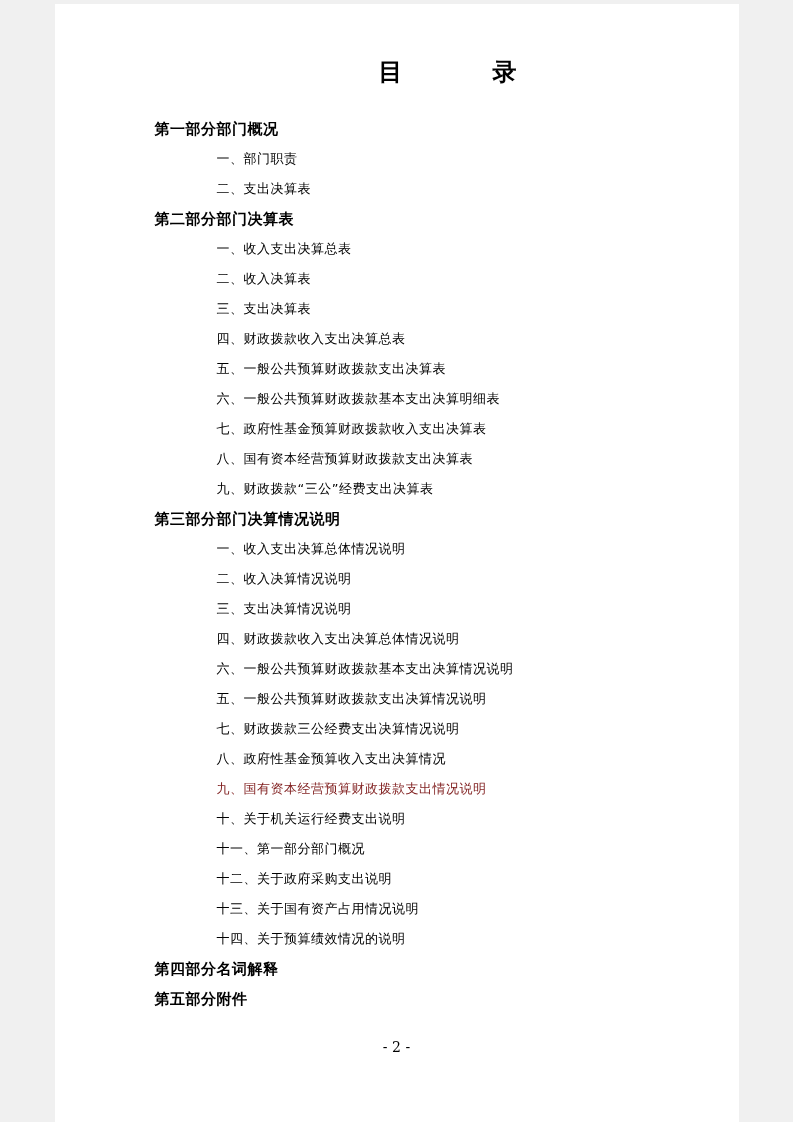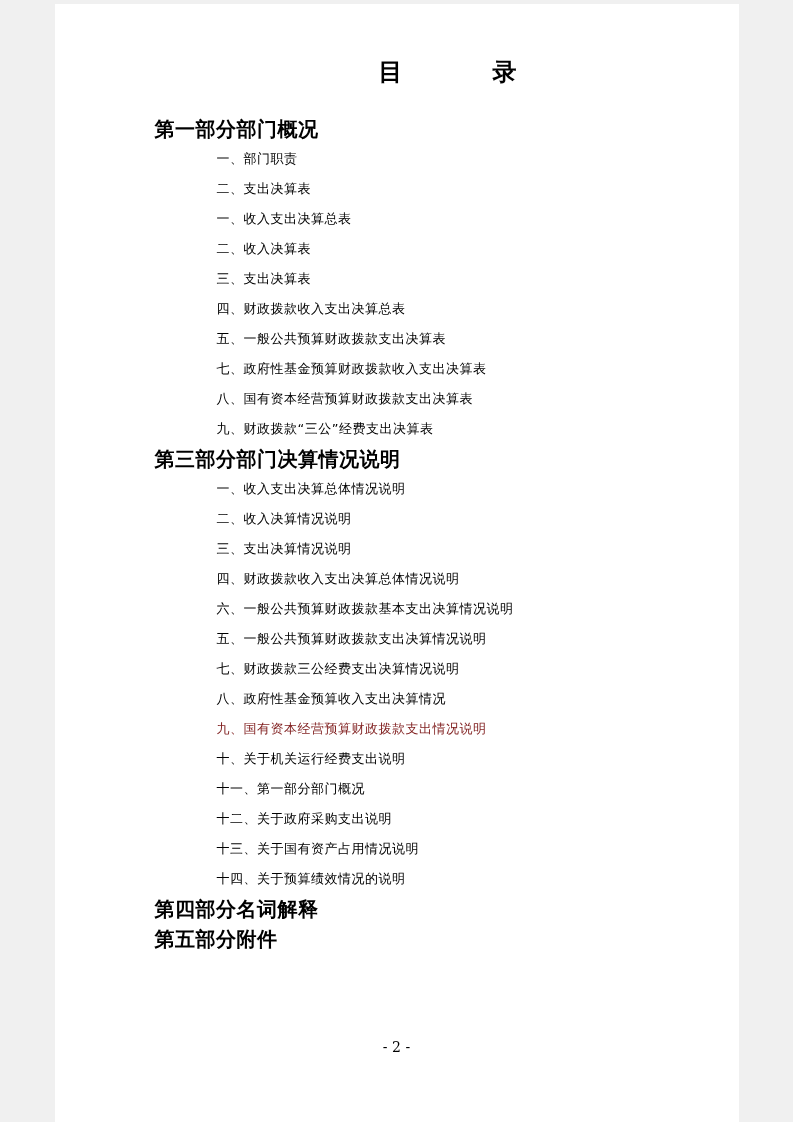--- a/index.html
+++ b/index.html
@@ -32,21 +32,21 @@
     margin-top: 52px;
     margin-bottom: 26px;
     font-family: "DejaVu Serif", "Liberation Serif", serif;
   }
   .toc {
     margin: 0;
     padding: 0;
     list-style: none;
   }
   .toc-part {
-    font-size: 20px;
+    font-size: 15px;
     font-weight: bold;
     line-height: 30px;
     margin: 0;
     padding: 0;
     letter-spacing: 0.5px;
   }
   .toc-item {
     font-size: 13px;
     line-height: 30px;
     margin: 0;
@@ -70,25 +70,27 @@
 </head>
 <body>
 
 <div class="page">
   <div class="content">
     <div class="doc-title">目　　录</div>
     <ul class="toc" id="toc-list">
         <li class="toc-part">第一部分部门概况</li>
         <li class="toc-item">一、部门职责</li>
         <li class="toc-item">二、支出决算表</li>
+        <li class="toc-part">第二部分部门决算表</li>
         <li class="toc-item">一、收入支出决算总表</li>
         <li class="toc-item">二、收入决算表</li>
         <li class="toc-item">三、支出决算表</li>
         <li class="toc-item">四、财政拨款收入支出决算总表</li>
         <li class="toc-item">五、一般公共预算财政拨款支出决算表</li>
+        <li class="toc-item">六、一般公共预算财政拨款基本支出决算明细表</li>
         <li class="toc-item">七、政府性基金预算财政拨款收入支出决算表</li>
         <li class="toc-item">八、国有资本经营预算财政拨款支出决算表</li>
         <li class="toc-item">九、财政拨款“三公”经费支出决算表</li>
         <li class="toc-part">第三部分部门决算情况说明</li>
         <li class="toc-item">一、收入支出决算总体情况说明</li>
         <li class="toc-item">二、收入决算情况说明</li>
         <li class="toc-item">三、支出决算情况说明</li>
         <li class="toc-item">四、财政拨款收入支出决算总体情况说明</li>
         <li class="toc-item">六、一般公共预算财政拨款基本支出决算情况说明</li>
         <li class="toc-item">五、一般公共预算财政拨款支出决算情况说明</li>

